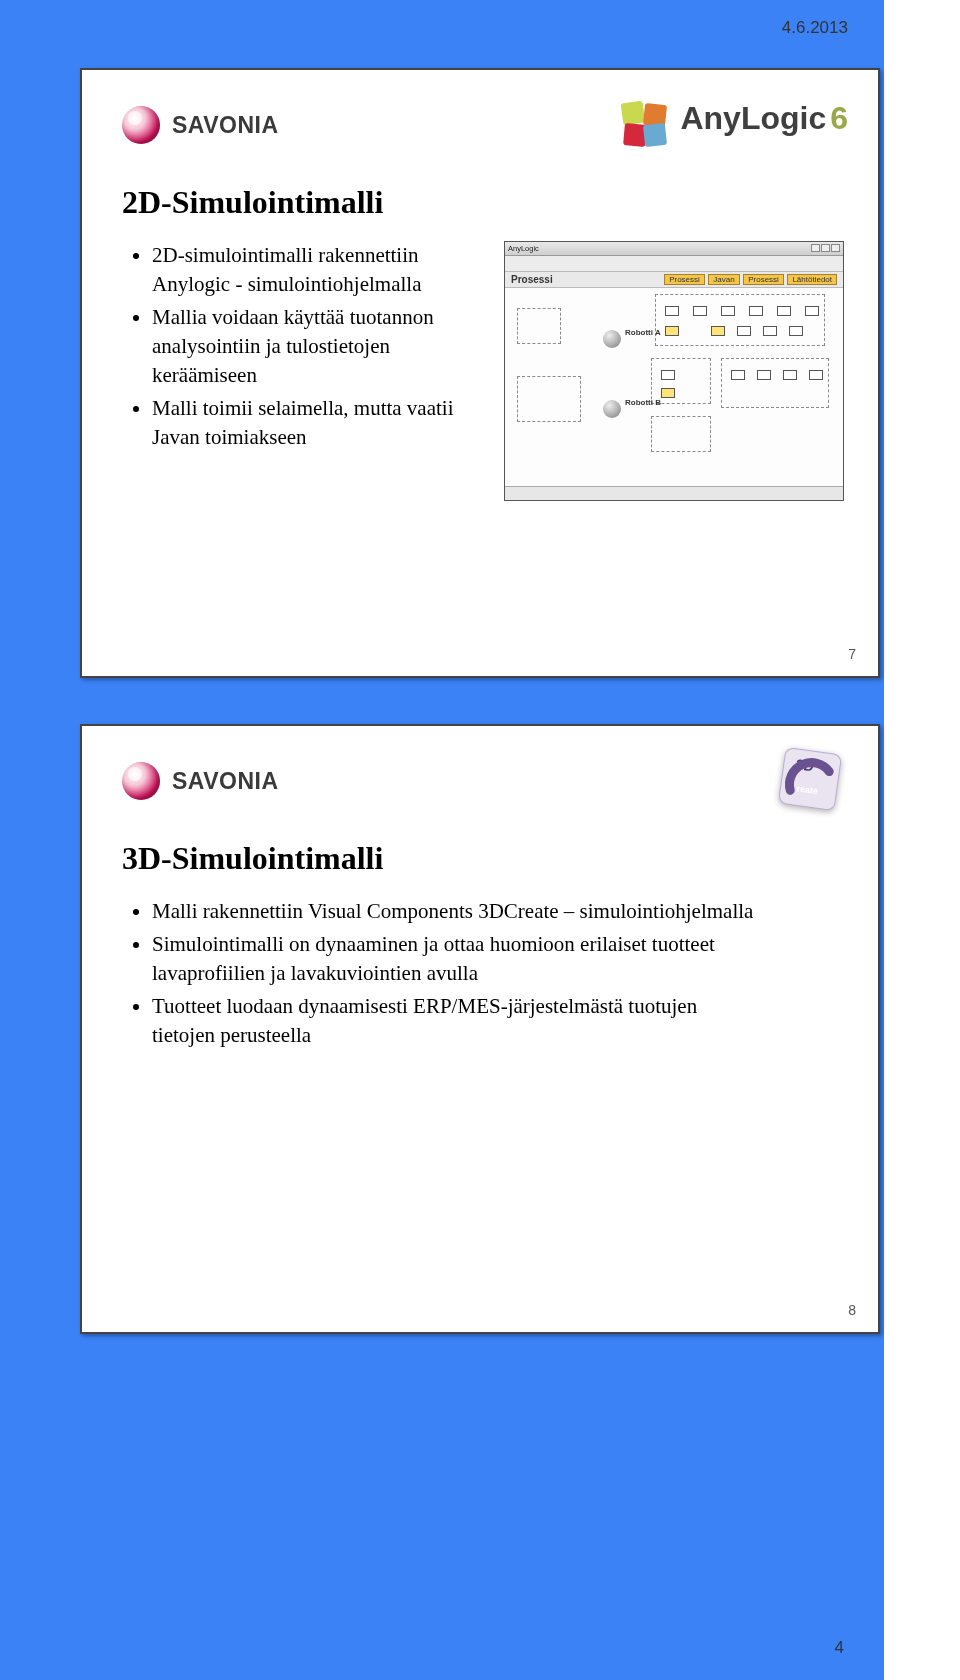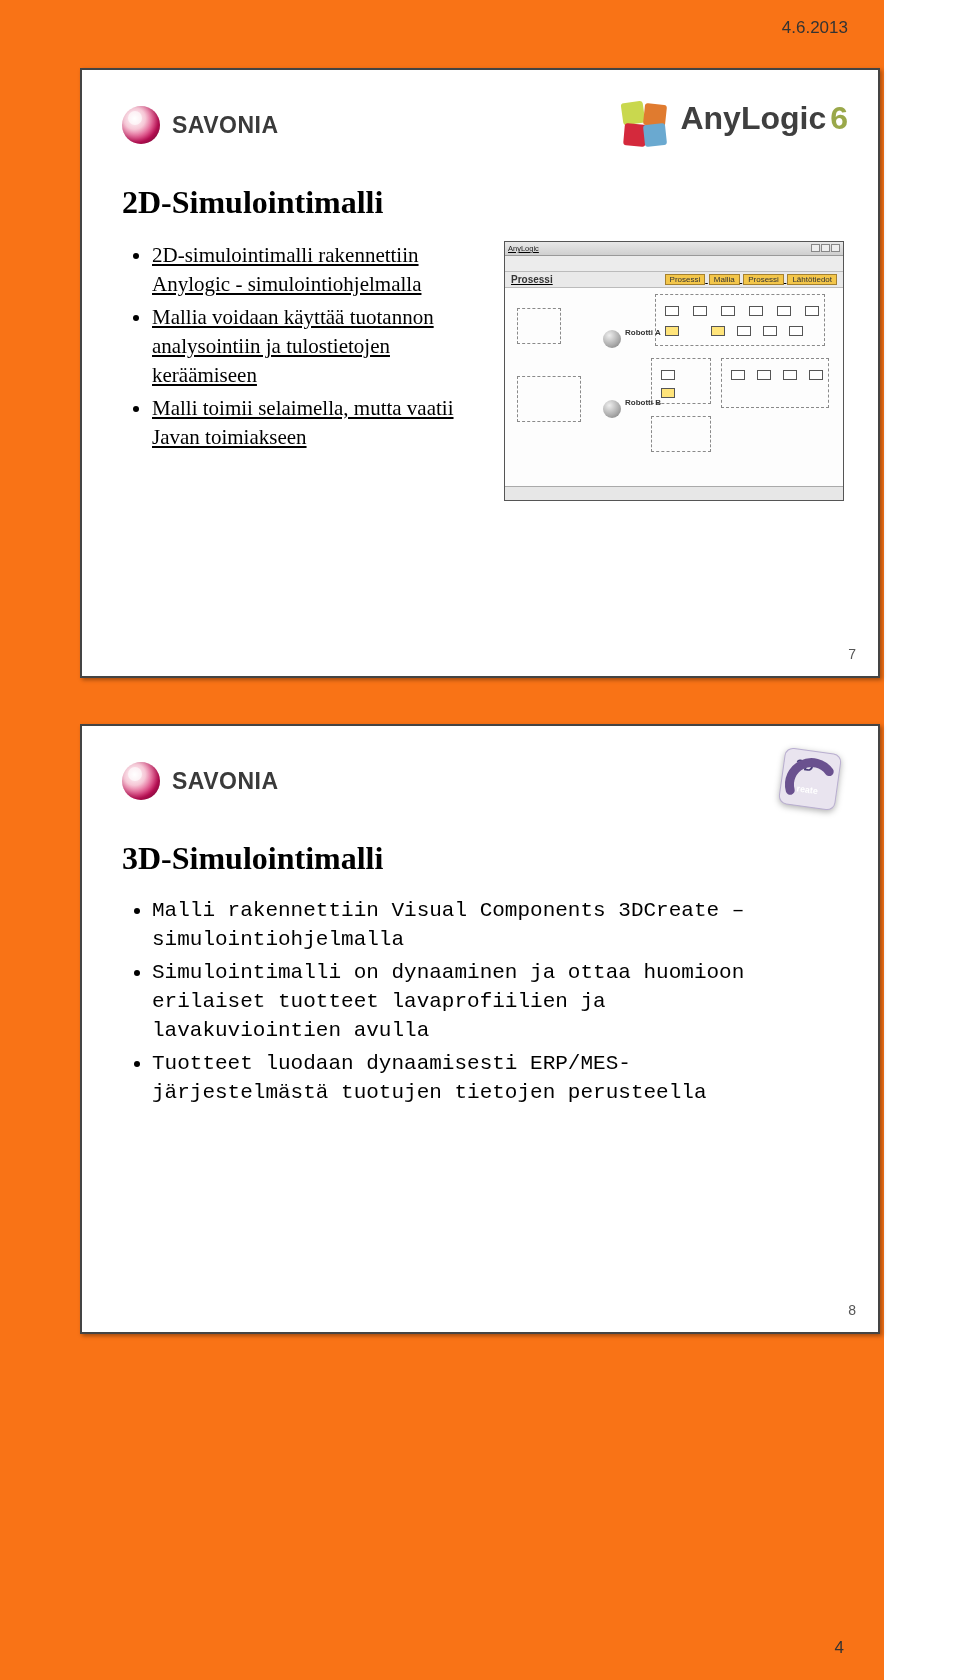--- a/index.html
+++ b/index.html
@@ -1,17 +1,17 @@
 <!DOCTYPE html>
 <html><head>
 <meta charset="utf-8">
 <style>
   * { box-sizing: border-box; margin: 0; padding: 0; }
   html, body { width: 960px; background: #fff; font-family: Georgia, "Times New Roman", serif; color: #000; }
-  .sheet { width: 884px; height: 1680px; position: relative; padding: 48px 80px 60px 80px; background: #f97316; }
+  .sheet { width: 884px; height: 1680px; position: relative; padding: 48px 80px 60px 80px; background: #3b82f6; }
   .meta-date { position: absolute; top: 18px; right: 36px; font-family: Arial, Helvetica, sans-serif; font-size: 17px; color: #333; }
   .page-num { position: absolute; bottom: 22px; right: 40px; font-family: Arial, Helvetica, sans-serif; font-size: 17px; color: #333; }
 
   .slide { background: #fff; border: 2px solid #444; box-shadow: 2px 2px 4px rgba(0,0,0,0.35); margin: 20px auto 46px auto; width: 800px; height: 610px; position: relative; padding: 24px 30px 2px 40px; }
 
   .header-row { display: flex; align-items: center; justify-content: space-between; margin-bottom: 8px; height: 62px; }
 
   
   .savonia-brand { display: flex; align-items: center; gap: 12px; }
   .savonia-swirl { width: 38px; height: 38px; border-radius: 50%; background: radial-gradient(circle at 33% 33%, #fff 0%, #f6c7d6 30%, #d3105f 68%, #961246 100%); position: relative; box-shadow: inset -3px -3px 6px rgba(0,0,0,0.25); }
@@ -25,25 +25,25 @@
   .anylogic-text { font-family: "Segoe UI", Arial, sans-serif; font-size: 32px; font-weight: 600; color: #3f3f3f; }
   .anylogic-text .six { color: #9aa84a; font-weight: 700; margin-left: 4px; }
 
   
   .dcreate-brand { width: 76px; height: 76px; position: relative; margin-top: -4px; }
   .dcreate-square { position: absolute; inset: 0; }
   .dcreate-square svg { width: 100%; height: 100%; filter: drop-shadow(0 2px 3px rgba(0,0,0,0.3)); }
 
   .slide h1 { font-family: Georgia, serif; font-weight: 700; font-size: 32px; margin-top: 28px; margin-bottom: 20px; }
 
-  .body-row { display: flex; gap: 22px; text-decoration: underline; }
+  .body-row { display: flex; gap: 22px; }
   .bullets { list-style: disc; padding-left: 30px; font-size: 21px; line-height: 1.38; max-width: 360px; }
   .bullets li { margin-bottom: 4px; }
 
-  .slide2 .bullets { max-width: 640px; font-family: Liberation Mono, monospace; }
+  .slide2 .bullets { max-width: 640px; }
 
   .slide-number { position: absolute; bottom: 14px; right: 22px; font-family: Arial, Helvetica, sans-serif; font-size: 14px; color: #555; }
 
   
   .process-shot { width: 340px; height: 260px; border: 1px solid #555; background: #f4f4f4; font-family: Arial, Helvetica, sans-serif; font-size: 9px; color: #333; position: relative; overflow: hidden; }
   .process-titlebar { height: 14px; background: linear-gradient(#e8e8e8,#cfcfcf); border-bottom: 1px solid #999; display:flex; align-items:center; justify-content:space-between; padding:0 3px; }
   .process-titlebar .t { font-size: 7.5px; color:#222; }
   .process-titlebar .winbtns span { display:inline-block; width:9px; height:8px; border:1px solid #888; margin-left:1px; background:#eee; }
   .process-toolbar { height: 16px; background: #ececec; border-bottom:1px solid #bbb; }
   .process-tabbar { height: 16px; background: #e9e9e9; display:flex; align-items:center; justify-content: space-between; padding: 0 6px; border-bottom: 1px solid #bbb; }
@@ -99,21 +99,21 @@
       <div class="process-shot">
         <div class="process-titlebar">
           <span class="t">AnyLogic</span>
           <span class="winbtns"><span></span><span></span><span></span></span>
         </div>
         <div class="process-toolbar"></div>
         <div class="process-tabbar">
           <span class="left">Prosessi</span>
           <span class="tabs">
             <span>Prosessi</span>
-            <span>Mallia</span>
+            <span>Javan</span>
             <span>Prosessi</span>
             <span>Lähtötiedot</span>
           </span>
         </div>
         <div class="process-canvas">
 
           <div class="dashbox" style="left:12px; top:20px; width:44px; height:36px;"></div>
           <div class="dashbox" style="left:12px; top:88px; width:64px; height:46px;"></div>
           <div class="dashbox" style="left:150px; top:6px; width:170px; height:52px;"></div>
           <div class="dashbox" style="left:146px; top:70px; width:60px; height:46px;"></div>

